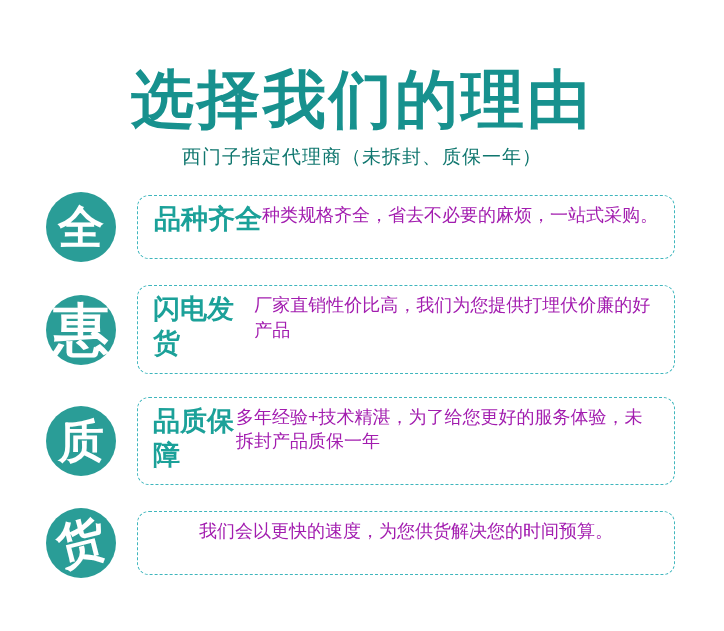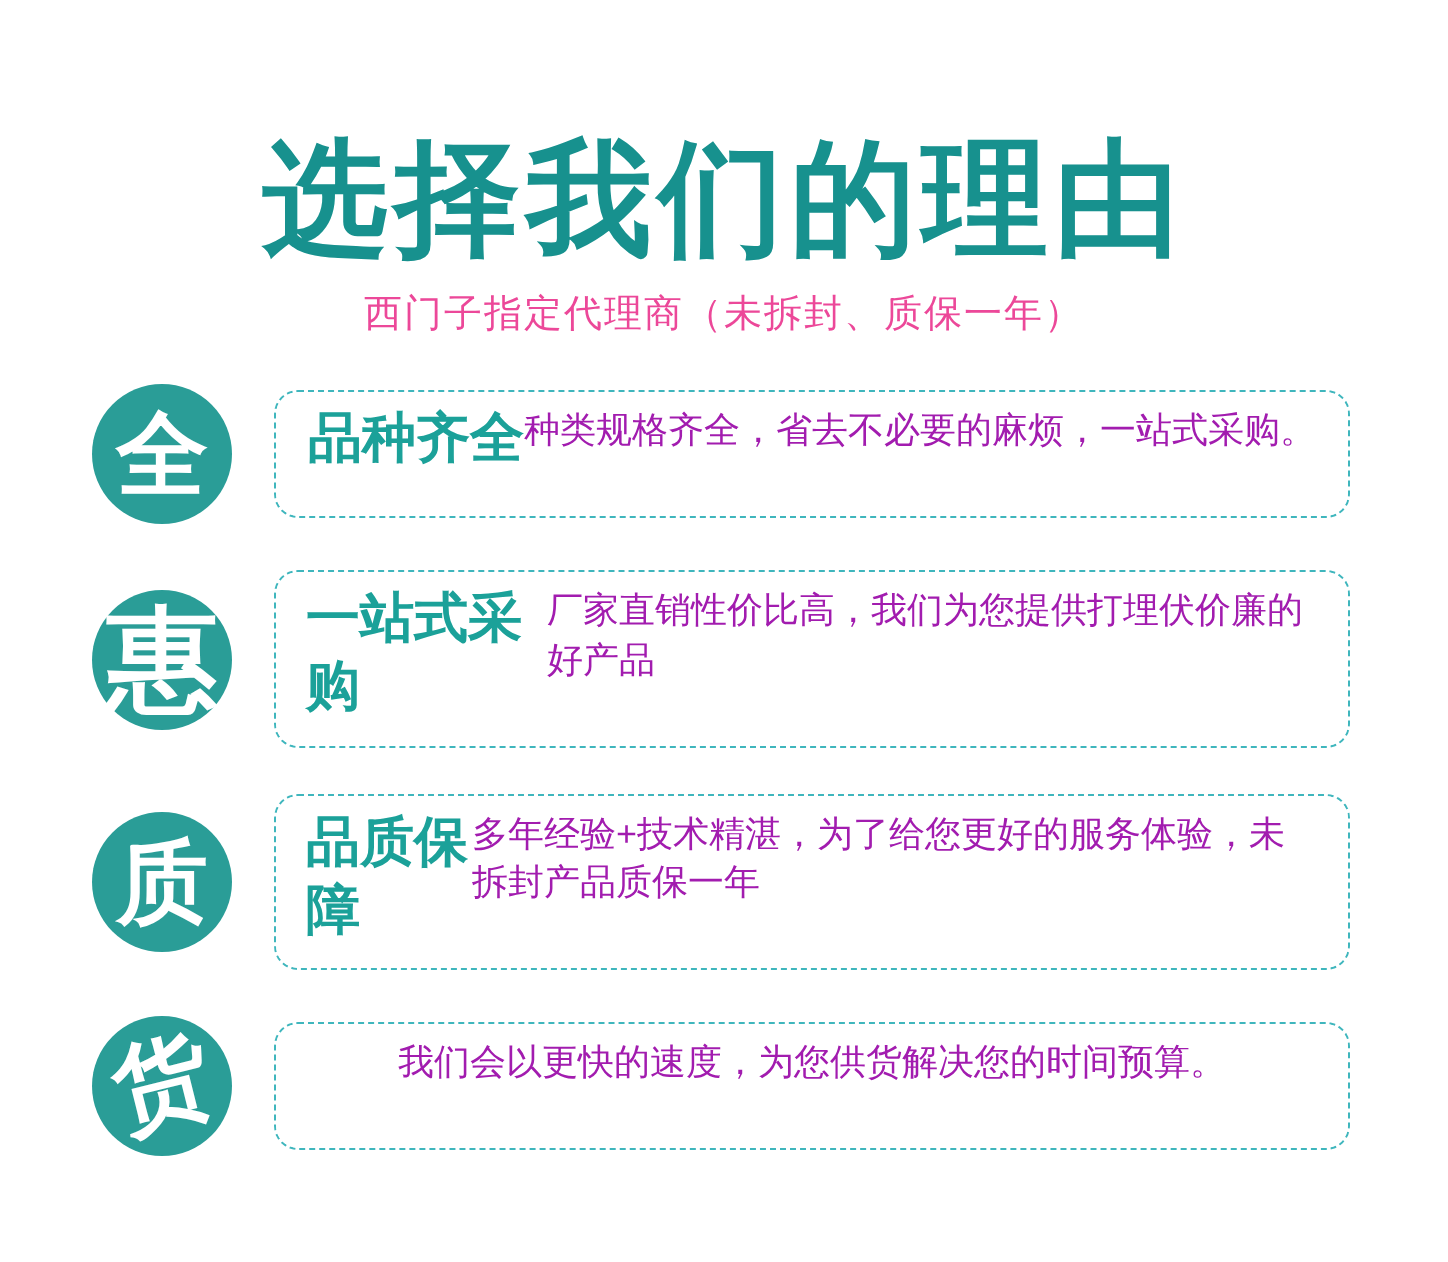--- a/index.html
+++ b/index.html
@@ -17,21 +17,21 @@
     font-weight:bold;
     font-size:63px;
     line-height:1.1;
     color:#17918e;
     letter-spacing:3px;
     margin:0;
   }
   .sub-title{
     margin-top:9px;
     font-size:19px;
-    color:#ec4899;
+    color:#0f766e;
     letter-spacing:1px;
   }
 
   
   .sections{margin-top:22px;}
   .section{
     display:flex;
     align-items:center;
     margin:0 49px 23px 46px;
   }
@@ -98,21 +98,21 @@
         <div class="card-heading">品种齐全</div>
         <p class="card-desc">种类规格齐全，省去不必要的麻烦，一站式采购。</p>
       </div>
     </div>
 
     <div class="section">
       <div class="badge">
         <span class="badge-char">惠</span>
       </div>
       <div class="card">
-        <div class="card-heading">一站式采购</div>
+        <div class="card-heading">闪电发货</div>
         <p class="card-desc">厂家直销性价比高，我们为您提供打埋伏价廉的好产品</p>
       </div>
     </div>
 
     <div class="section">
       <div class="badge">
         <span class="badge-char">质</span>
       </div>
       <div class="card">
         <div class="card-heading">品质保障</div>

